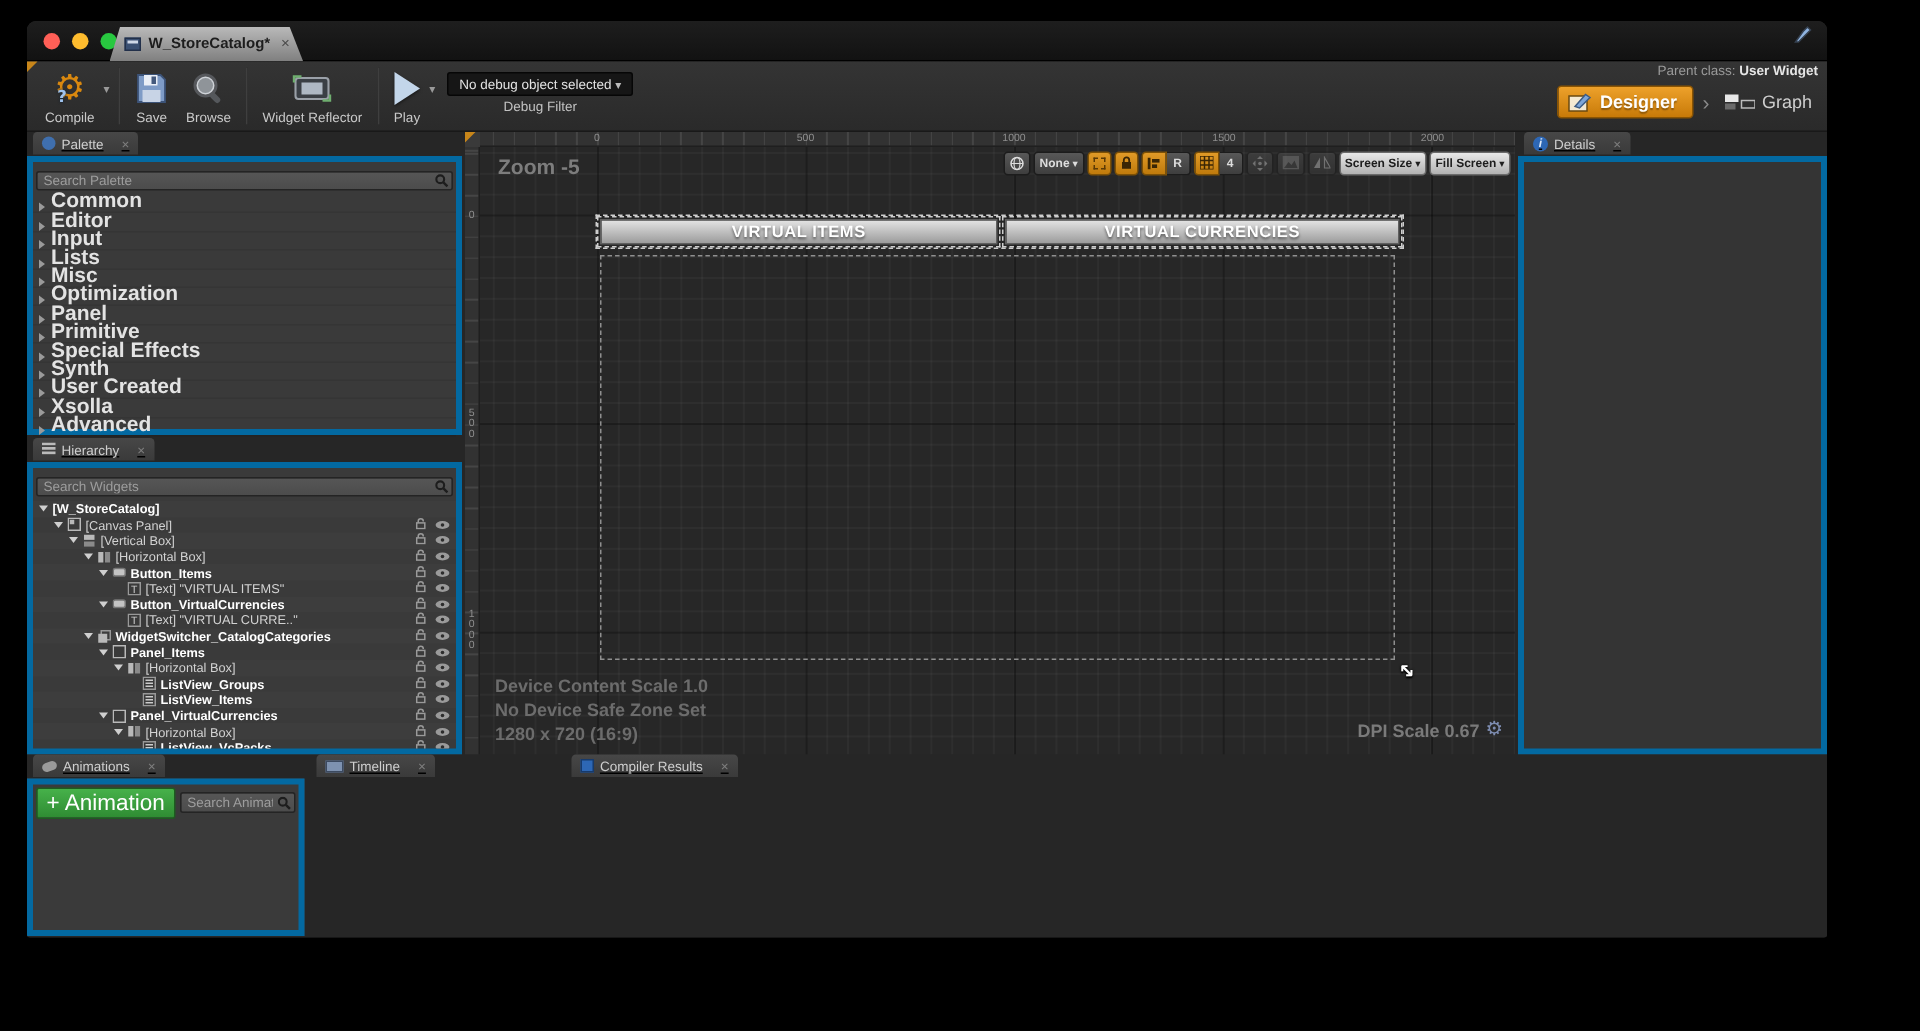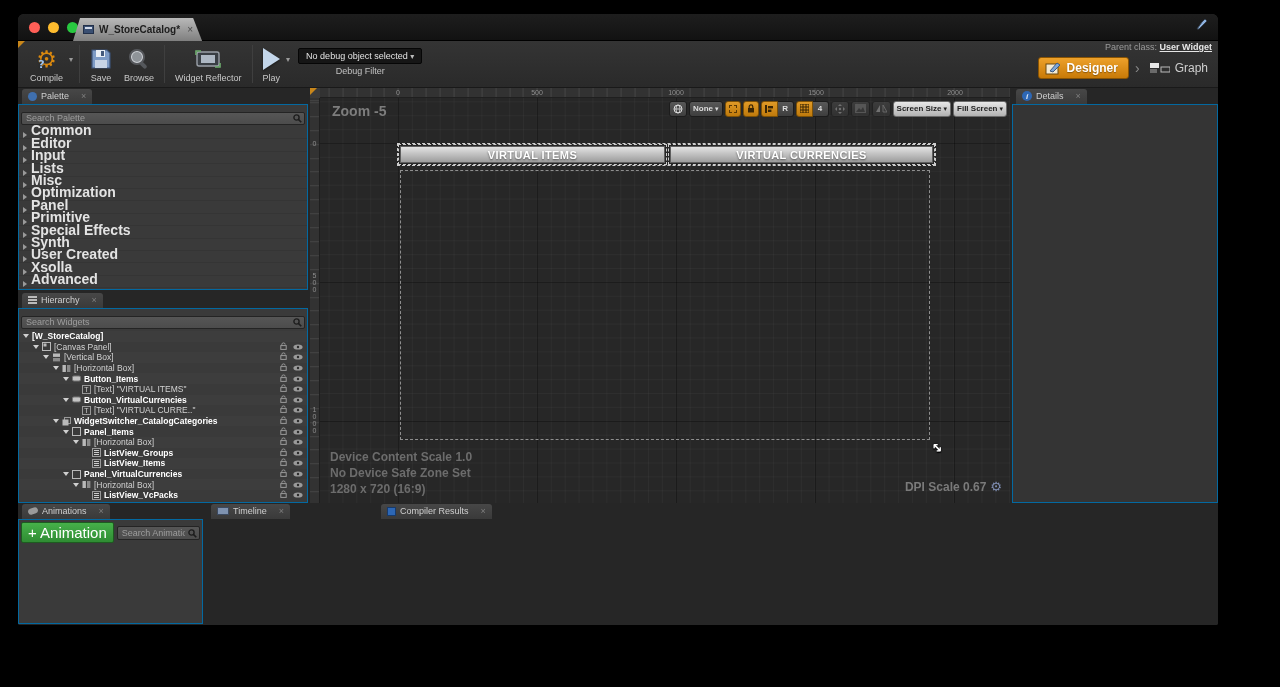--- a/index.html
+++ b/index.html
@@ -43,34 +43,34 @@
   .play-tri { width:0; height:0; border-left:17px solid #c3d6ea; border-top:11px solid transparent;
     border-bottom:11px solid transparent; filter:drop-shadow(0 1px 1px rgba(0,0,0,.5)); }
   .debug-wrap { display:flex; flex-direction:column; align-items:center; margin-left:6px; }
   .debug-btn { background:#161616; border:1px solid #060606; border-radius:2px; color:#e3e3e3;
     font-size:9px; padding:2px 7px; margin-top:3px; }
   .debug-btn .dd { color:#bbb; font-size:8px; }
   .debug-label { color:#c2c2c2; font-size:9px; margin-top:2px; }
 
   .tb-right { position:absolute; right:6px; top:0; height:47px; text-align:right; }
   .parent-class { font-size:9px; color:#9a9a9a; margin-top:1px; }
-  .parent-class b { color:#e6e6e6; font-weight:bold; text-decoration:underline; }
+  .parent-class b { color:#e6e6e6; font-weight:bold; }
   .mode-row { display:flex; align-items:center; justify-content:flex-end; gap:6px; margin-top:5px;margin-left:20px; }
   .designer-btn { display:flex; align-items:center; gap:5px; background:linear-gradient(#eda12b,#c87a08);
     border:1px solid #8a5403; border-radius:3px; padding:3px 10px 3px 6px;
     color:#fff; font-size:12px; font-weight:bold; text-shadow:0 1px 1px rgba(0,0,0,.35); }
   .mode-chevron { color:#8a8a8a; font-size:14px; }
   .graph-btn { display:flex; align-items:center; gap:5px; color:#cfcfcf; font-size:12px; padding:3px 4px; }
 
   
-  .panel-tabstrip { height:16px; display:flex; align-items:center; gap:1px; padding-left:4px; position:relative;}
+  .panel-tabstrip { height:16px; display:flex; align-items:flex-start; gap:1px; padding-left:4px; position:relative;text-decoration:underline;}
   .panel-tab { background:linear-gradient(#474747,#3a3a3a); border-radius:3px 3px 0 0; height:15px;
     display:flex; align-items:center; gap:4px; padding:0 6px; color:#cfcfcf; font-size:9px; }
   .panel-tab .x { color:#7e7e7e; font-size:9px; margin-left:8px; }
-  .panel-body { background:#3a3a3a; border:1px solid #0369a1; }
+  .panel-body { background:#3a3a3a; border:4px solid #0369a1; }
   .searchbox { position:relative; margin:2px 2px; }
   .searchbox input { width:100%; height:13px; background:linear-gradient(#565656,#4c4c4c);
     border:1px solid #242424; border-radius:2px; color:#ddd; font-size:9px; padding:0 14px 0 4px; outline:none; }
   .searchbox input::placeholder { color:#9d9d9d; }
   .mag { position:absolute; right:3px; top:2px; }
 
   
   .palette { position:absolute; left:0; top:0; width:292px; height:202px; }
   .palette .panel-body { position:absolute; left:0; top:16px; right:2px; bottom:0; }
   .pal-row { height:12.4px; display:flex; align-items:flex-end; gap:4px; padding-left:4px;

